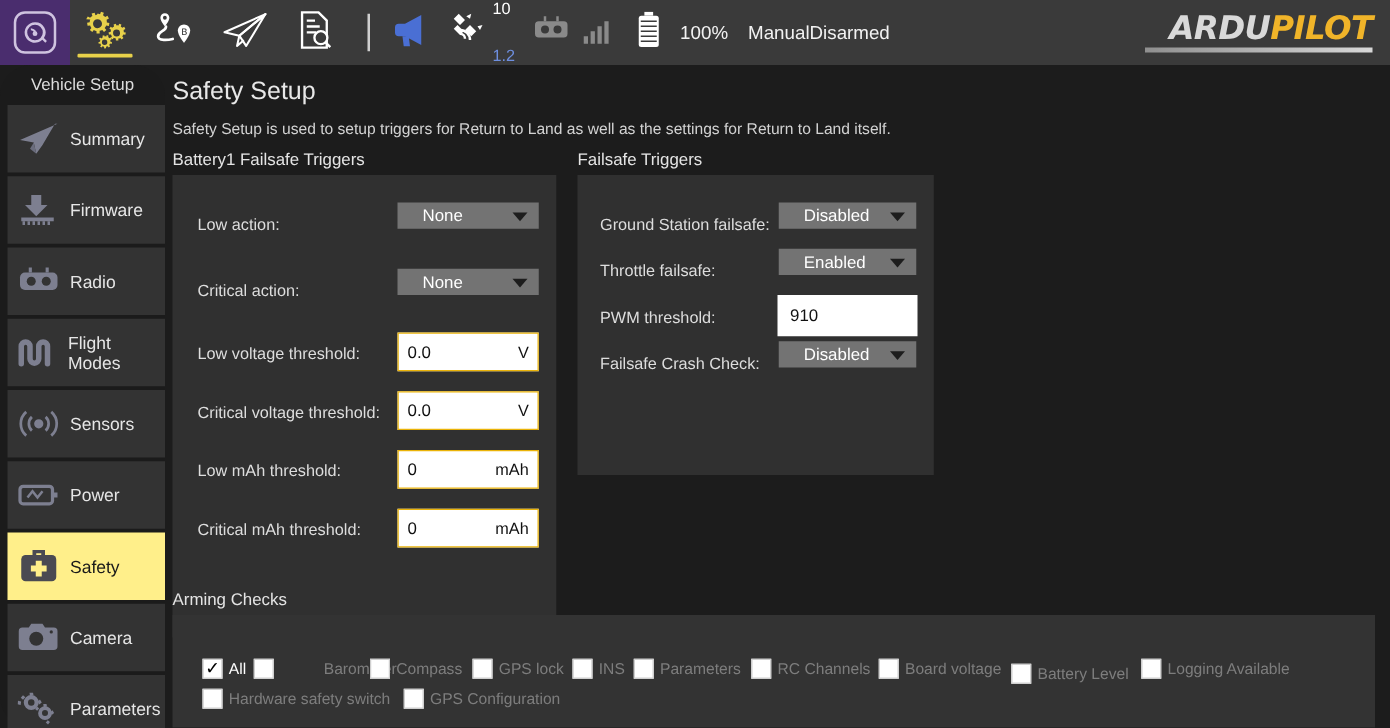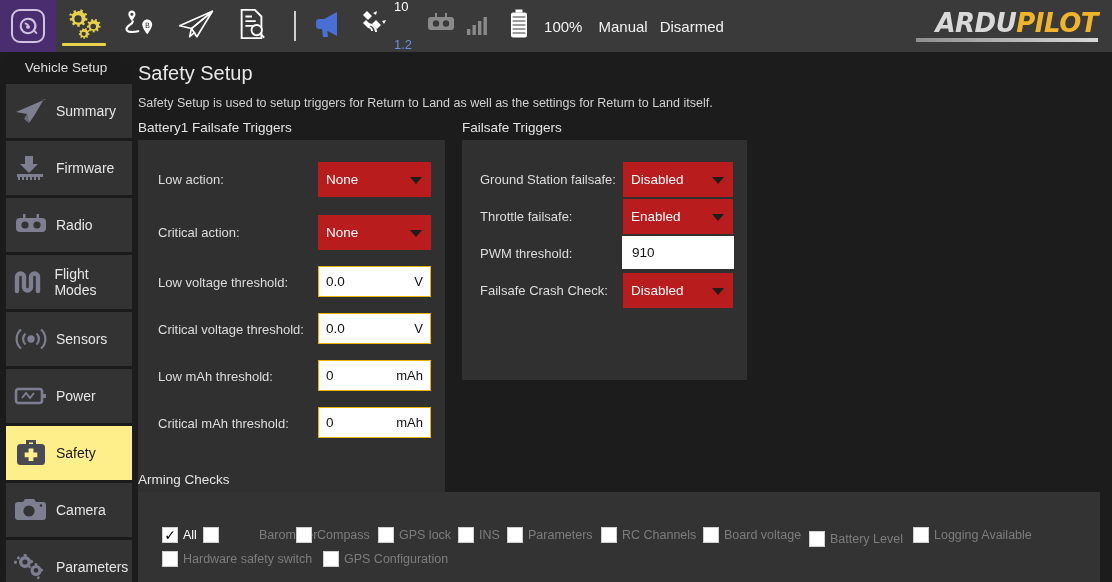--- a/index.html
+++ b/index.html
@@ -86,22 +86,22 @@
   .page-title { position: absolute; left: 6px; top: 10px; color: #e8e8e8; font-size: 20px; }
   .page-desc  { position: absolute; left: 6px; top: 44px; color: #d2d2d2; font-size: 12.5px; }
 
   .grp-head { position: absolute; color: #e4e4e4; font-size: 13.5px; }
   .panel { position: absolute; background: #303030; }
 
   .row { position: absolute; display: flex; align-items: center; }
   .row-label { color: #dddddd; font-size: 13px; }
 
   .sel {
-    position: absolute; background: #b91c1c; height: 35px;
-    display: flex; align-items: center; padding: 0 8px;
+    position: absolute; background: #737373; height: 21px;
+    display: flex; align-items: center; padding: 0 20px;
     color: #ffffff; font-size: 13.5px; cursor: pointer;
   }
   .sel .caret {
     position: absolute; right: 9px; top: 50%; margin-top: -3px;
     width: 0; height: 0; border-left: 6px solid transparent;
     border-right: 6px solid transparent; border-top: 7px solid #1d1d1d;
   }
   .inp {
     position: absolute; background: #ffffff; border: 1px solid #eab308;
     height: 31px; display: flex; align-items: center;
@@ -237,21 +237,21 @@
         <rect x="6.5" y="0.5" width="7" height="3"></rect>
         <rect x="2" y="3.5" width="16" height="25" rx="2"></rect>
         <g stroke="#3a3a3a" stroke-width="1.2">
           <path d="M3.6 8h12.8M3.6 12h12.8M3.6 16h12.8M3.6 20h12.8M3.6 24h12.8"></path>
         </g>
       </svg>
     </span>
   </div>
   <span class="tb-txt">100%</span>
   <span class="tb-txt" style="margin-left:16px">Manual</span>
-  <span class="tb-txt" style="margin-left:12px">Disarmed</span>
+  <span class="tb-txt" style="margin-left:0">Disarmed</span>
 
   <div class="tb-spacer"></div>
 
   <div class="ap-logo">
     <div class="ap-word">
       <span class="ap-a">ARDU</span><span class="ap-b">PILOT</span>
     </div>
     <div class="ap-bar"></div>
   </div>
 </div>

